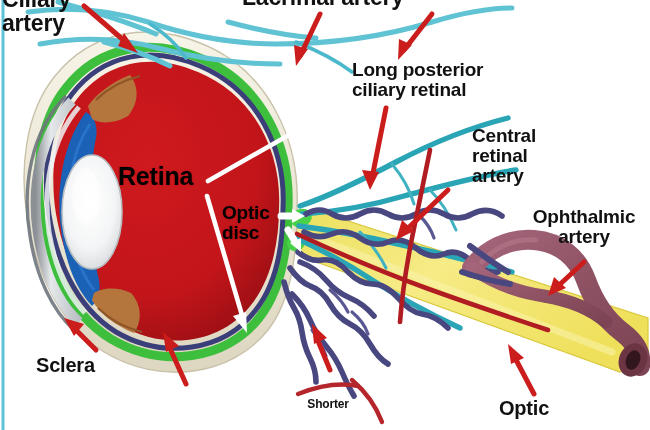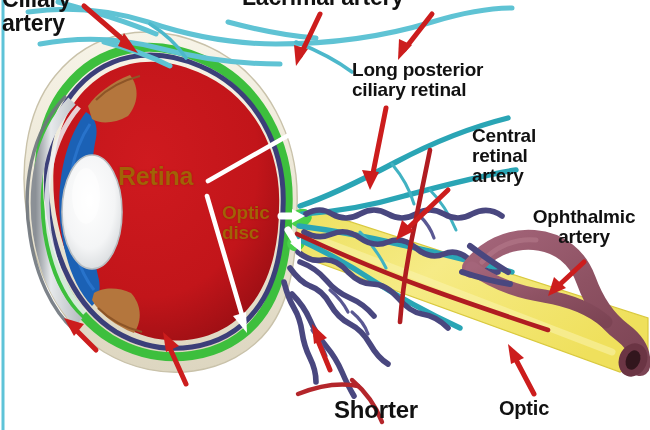--- a/index.html
+++ b/index.html
@@ -25,34 +25,34 @@
     position:absolute;
     font-family:"Liberation Sans", sans-serif;
     font-weight:bold;
     color:#111111;
     line-height:1.04;
     letter-spacing:-0.2px;
     white-space:pre-line;
     text-align:center;
   }
   .lbl.white{
-    color:#a16207;
+    color:#000000;
     text-shadow:0 0 2px rgba(140,0,0,.55);
   }
   
   #lbl-ciliary-artery{ left:2px;  top:-12px;  width:116px; font-size:23px; text-align:left; }
   #lbl-lacrimal-artery{ left:242px; top:-14px; width:180px; font-size:23px; text-align:left;}
   #lbl-long-post-ciliary{ left:352px; top:60px; width:160px; font-size:19px; text-align:left;}
   #lbl-central-retinal{ left:472px; top:126px; width:104px; font-size:19px; text-align:left;}
   #lbl-ophthalmic{ left:518px; top:207px; width:132px; font-size:19px; text-align:center;}
   #lbl-retina{ left:118px; top:163px; width:100px; font-size:25px; text-align:left;}
   #lbl-optic-disc{ left:222px; top:203px; width:72px; font-size:19px; text-align:left;}
   #lbl-sclera{ left:36px; top:355px; width:86px; font-size:20px; text-align:left;}
   #lbl-choroid{ left:138px; top:388px; width:100px; font-size:20px; text-align:left;}
-  #lbl-shorter{ left:238px; top:398px; width:180px; font-size:24px; text-align:right;}
+  #lbl-shorter{ left:238px; top:398px; width:180px; font-size:12px; text-align:center;}
   #lbl-optic-nerve{ left:499px; top:398px; width:130px; font-size:20px; text-align:left;}
 </style>
 </head>
 <body>
 
 <div id="stage">
 
   <svg class="layer" viewBox="0 0 650 430">
     <defs>
       <radialGradient id="gRetina" cx="42%" cy="36%" r="78%">
@@ -313,19 +313,20 @@
 artery</div>
 
   <div class="lbl" id="lbl-ophthalmic">Ophthalmic
 artery</div>
 
   <div class="lbl white" id="lbl-retina">Retina</div>
 
   <div class="lbl white" id="lbl-optic-disc">Optic
 disc</div>
 
+  <div class="lbl" id="lbl-sclera">Sclera</div>
 
 
   <div class="lbl" id="lbl-shorter">Shorter</div>
 
   <div class="lbl" id="lbl-optic-nerve">Optic</div>
 
 </div>
 
 </body></html>

